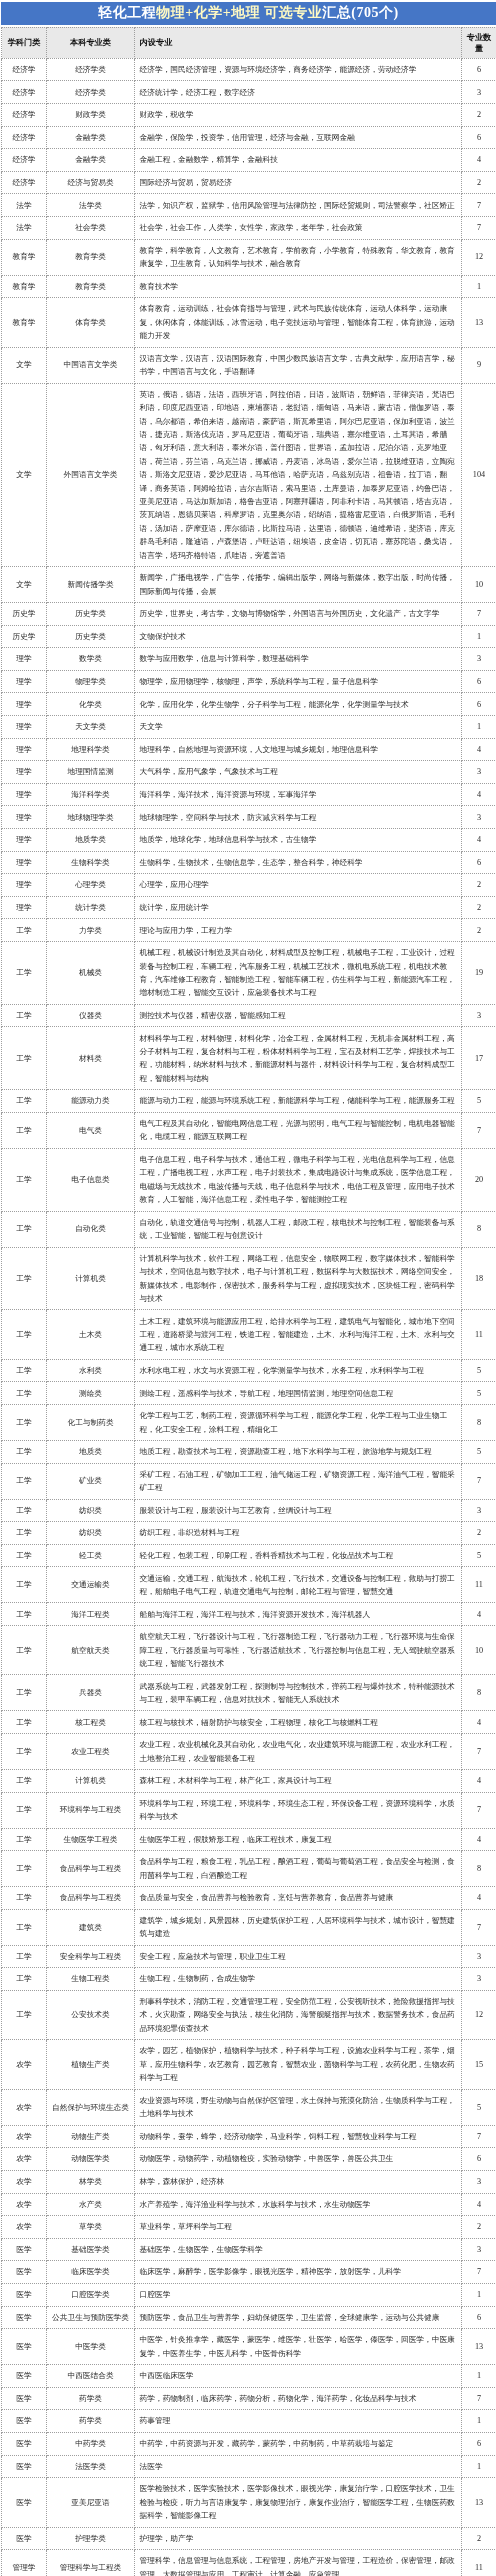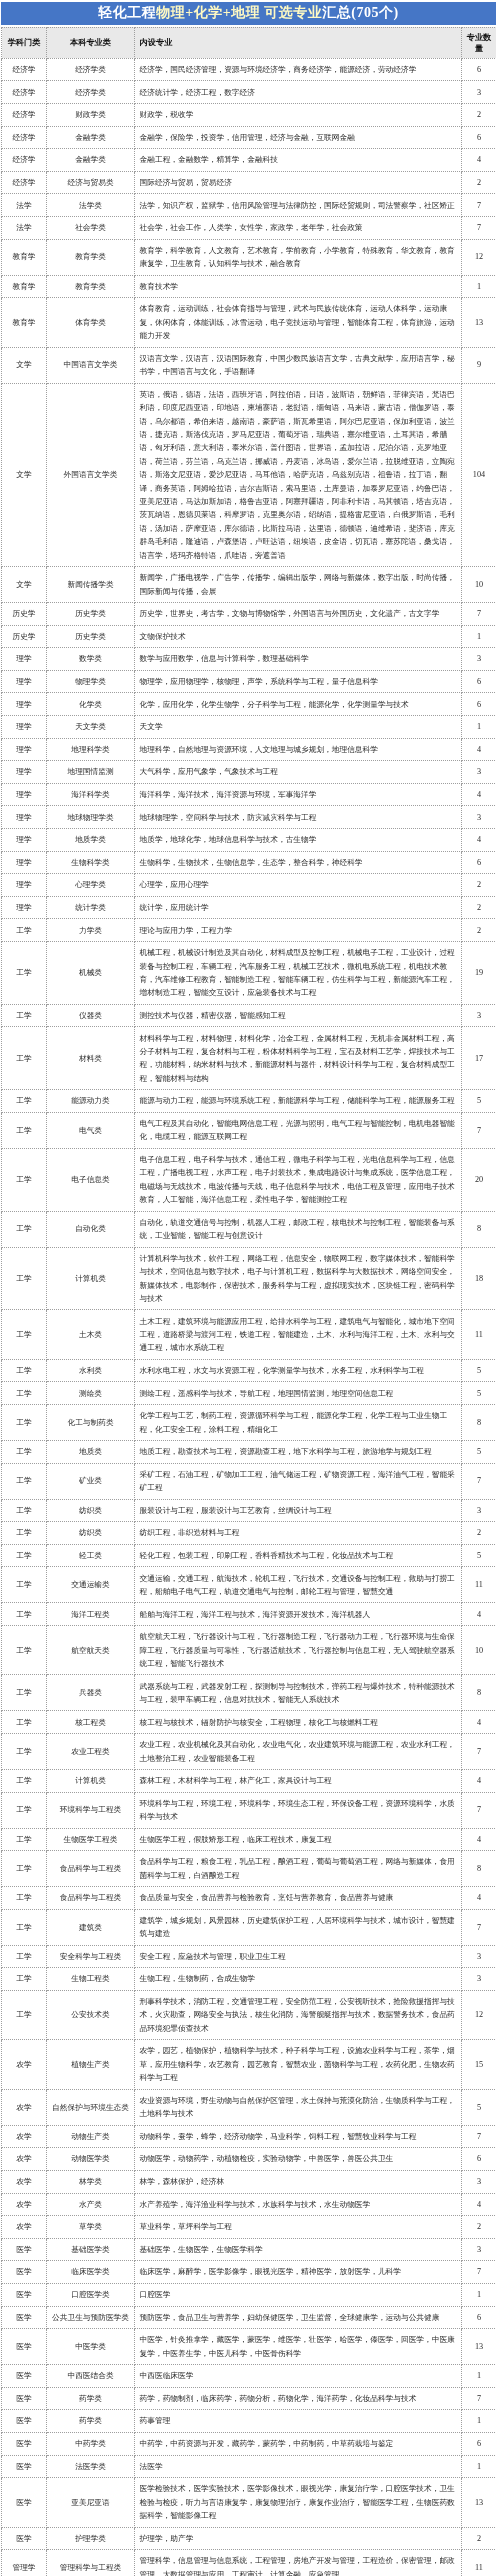--- a/index.html
+++ b/index.html
@@ -398,21 +398,21 @@
         </tr>
         <tr>
           <td>工学</td>
           <td>生物医学工程类</td>
           <td class="majors">生物医学工程，假肢矫形工程，临床工程技术，康复工程</td>
           <td class="count">4</td>
         </tr>
         <tr>
           <td>工学</td>
           <td>食品科学与工程类</td>
-          <td class="majors">食品科学与工程，粮食工程，乳品工程，酿酒工程，葡萄与葡萄酒工程，网络与新媒体，食用菌科学与工程，白酒酿造工程</td>
+          <td class="majors">食品科学与工程，粮食工程，乳品工程，酿酒工程，葡萄与葡萄酒工程，食品安全与检测，食用菌科学与工程，白酒酿造工程</td>
           <td class="count">8</td>
         </tr>
         <tr>
           <td>工学</td>
           <td>食品科学与工程类</td>
           <td class="majors">食品质量与安全，食品营养与检验教育，烹饪与营养教育，食品营养与健康</td>
           <td class="count">4</td>
         </tr>
         <tr>
           <td>工学</td>

